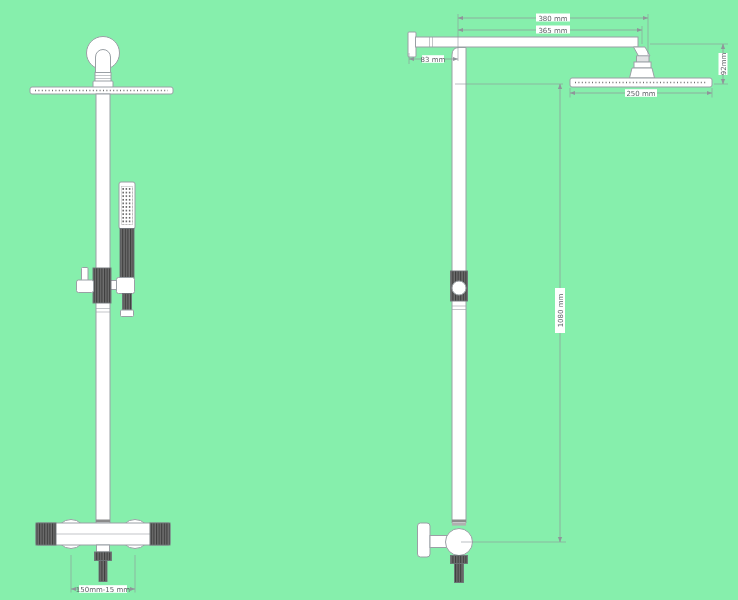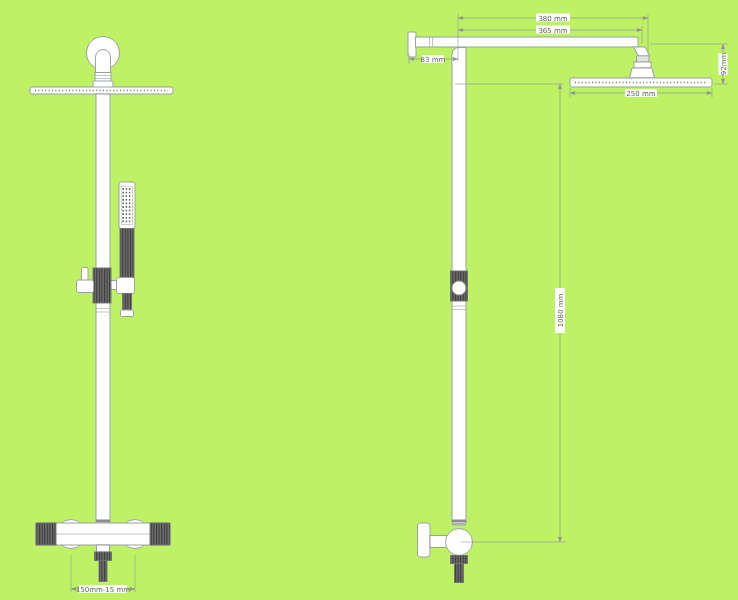--- a/index.html
+++ b/index.html
@@ -1,21 +1,21 @@
 <!DOCTYPE html>
 <html><head>
 <meta charset="utf-8">
 <style>
   :root{
     --line:#9aa0a5;
     --dim:#8f959a;
     --txt:#5a5f63;
   }
   html,body{margin:0;padding:0;background:#ffffff;}
-  .stage{width:738px;height:600px;background:#bef264;position:relative;overflow:hidden;}
+  .stage{width:738px;height:600px;background:#86efac;position:relative;overflow:hidden;}
   svg{display:block;}
   .wh{fill:#ffffff;stroke:var(--line);stroke-width:1;}
   .thin{fill:none;stroke:var(--line);stroke-width:.6;}
   .dk{fill:url(#knurl);stroke:#6d7276;stroke-width:.9;}
   .dot{fill:none;stroke:#6f6f6f;stroke-width:1.5;stroke-dasharray:1 2.4;}
   .dim{fill:none;stroke:var(--dim);stroke-width:.7;}
   .ext{fill:none;stroke:var(--dim);stroke-width:.6;}
   .bg{fill:#ffffff;stroke:none;}
   text.dtext{font-family:"DejaVu Sans","Liberation Sans",sans-serif;font-size:7px;fill:var(--txt);text-anchor:middle;}
 </style>

